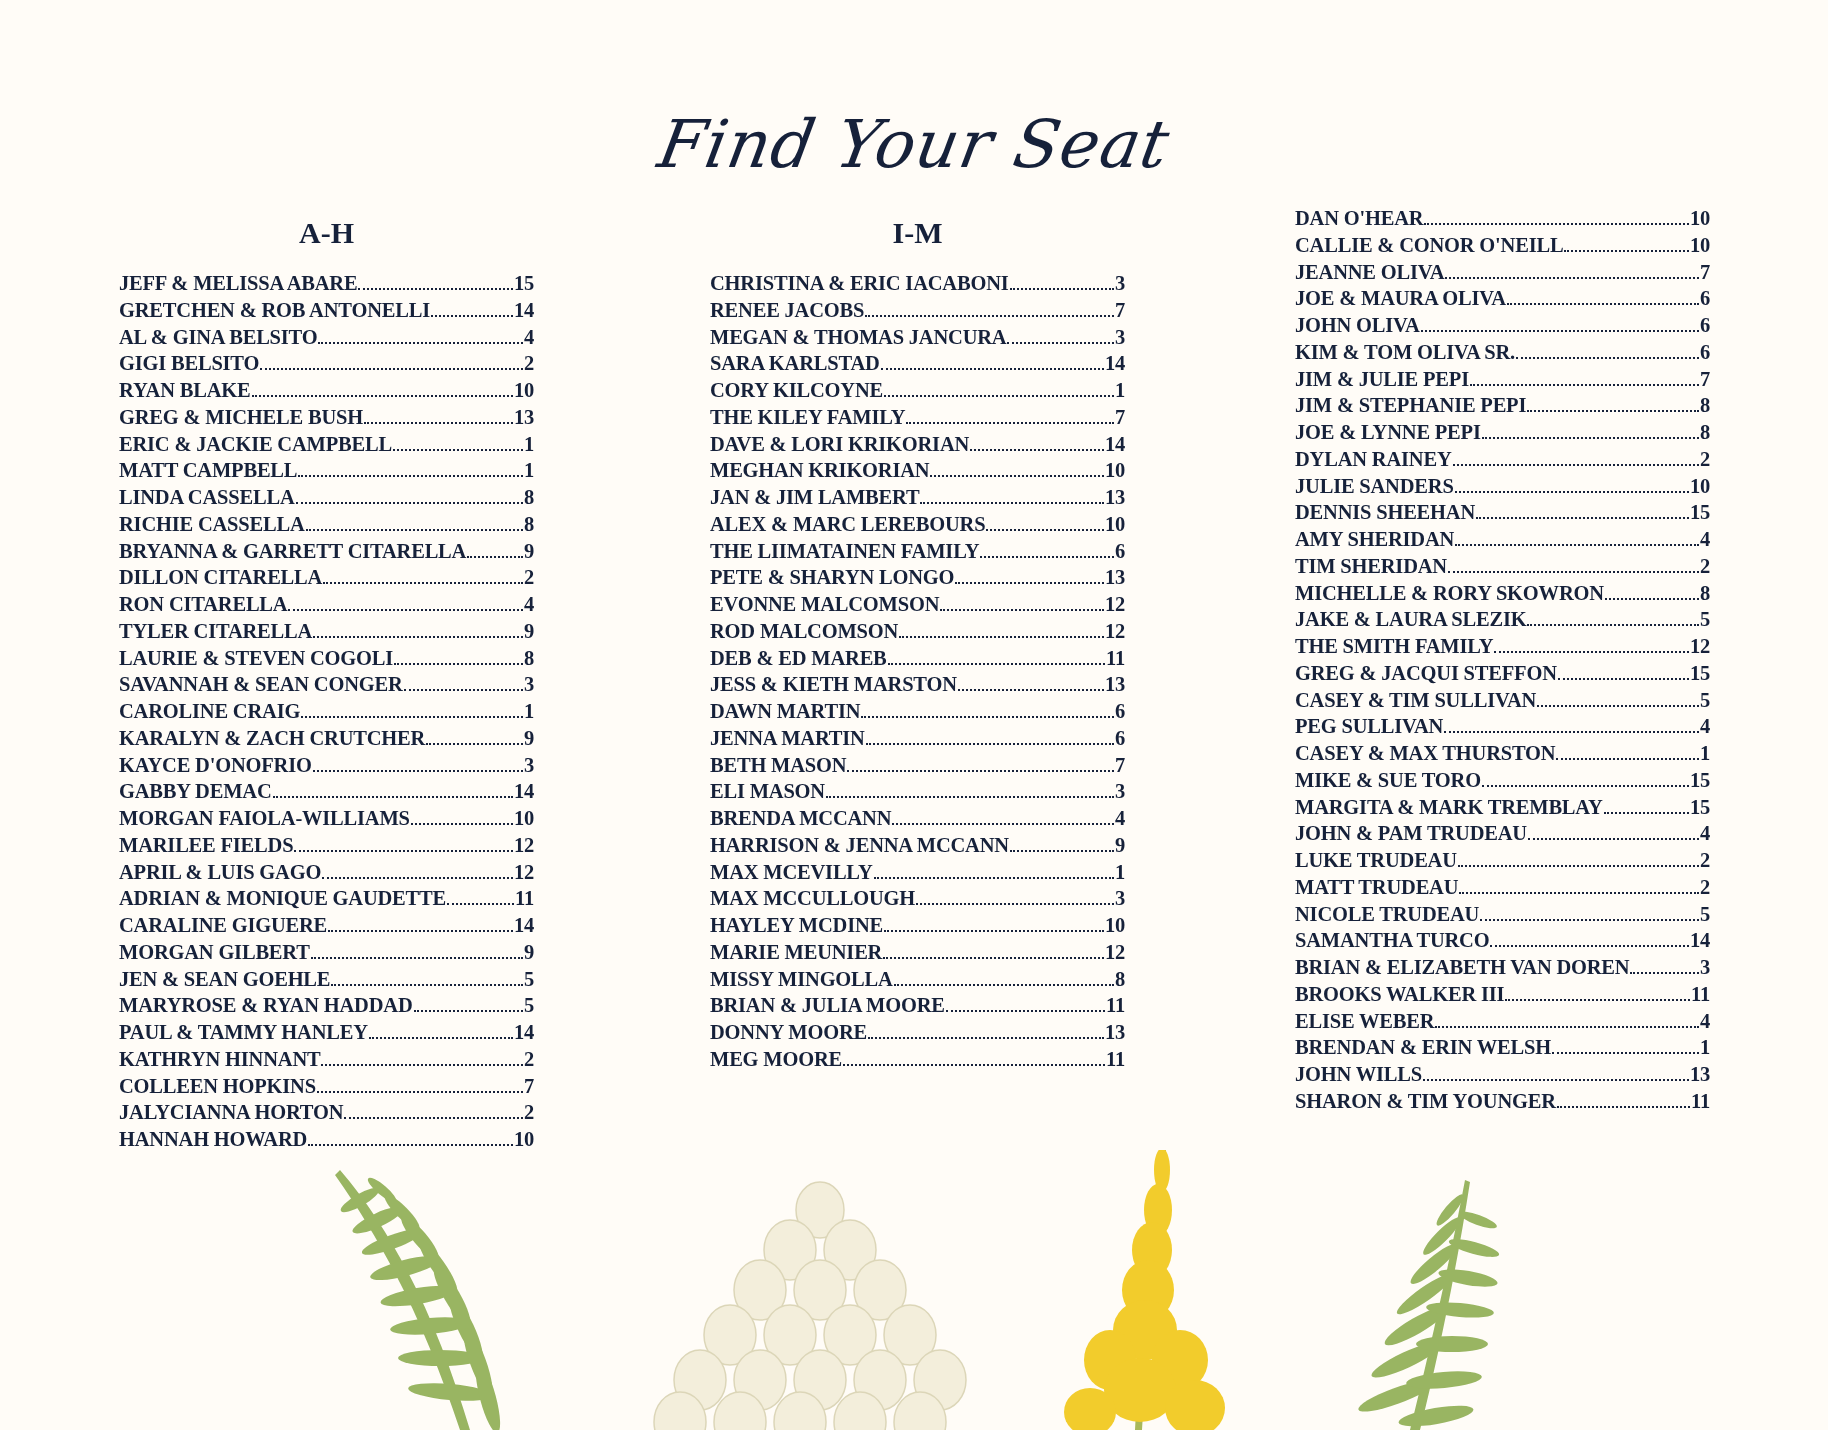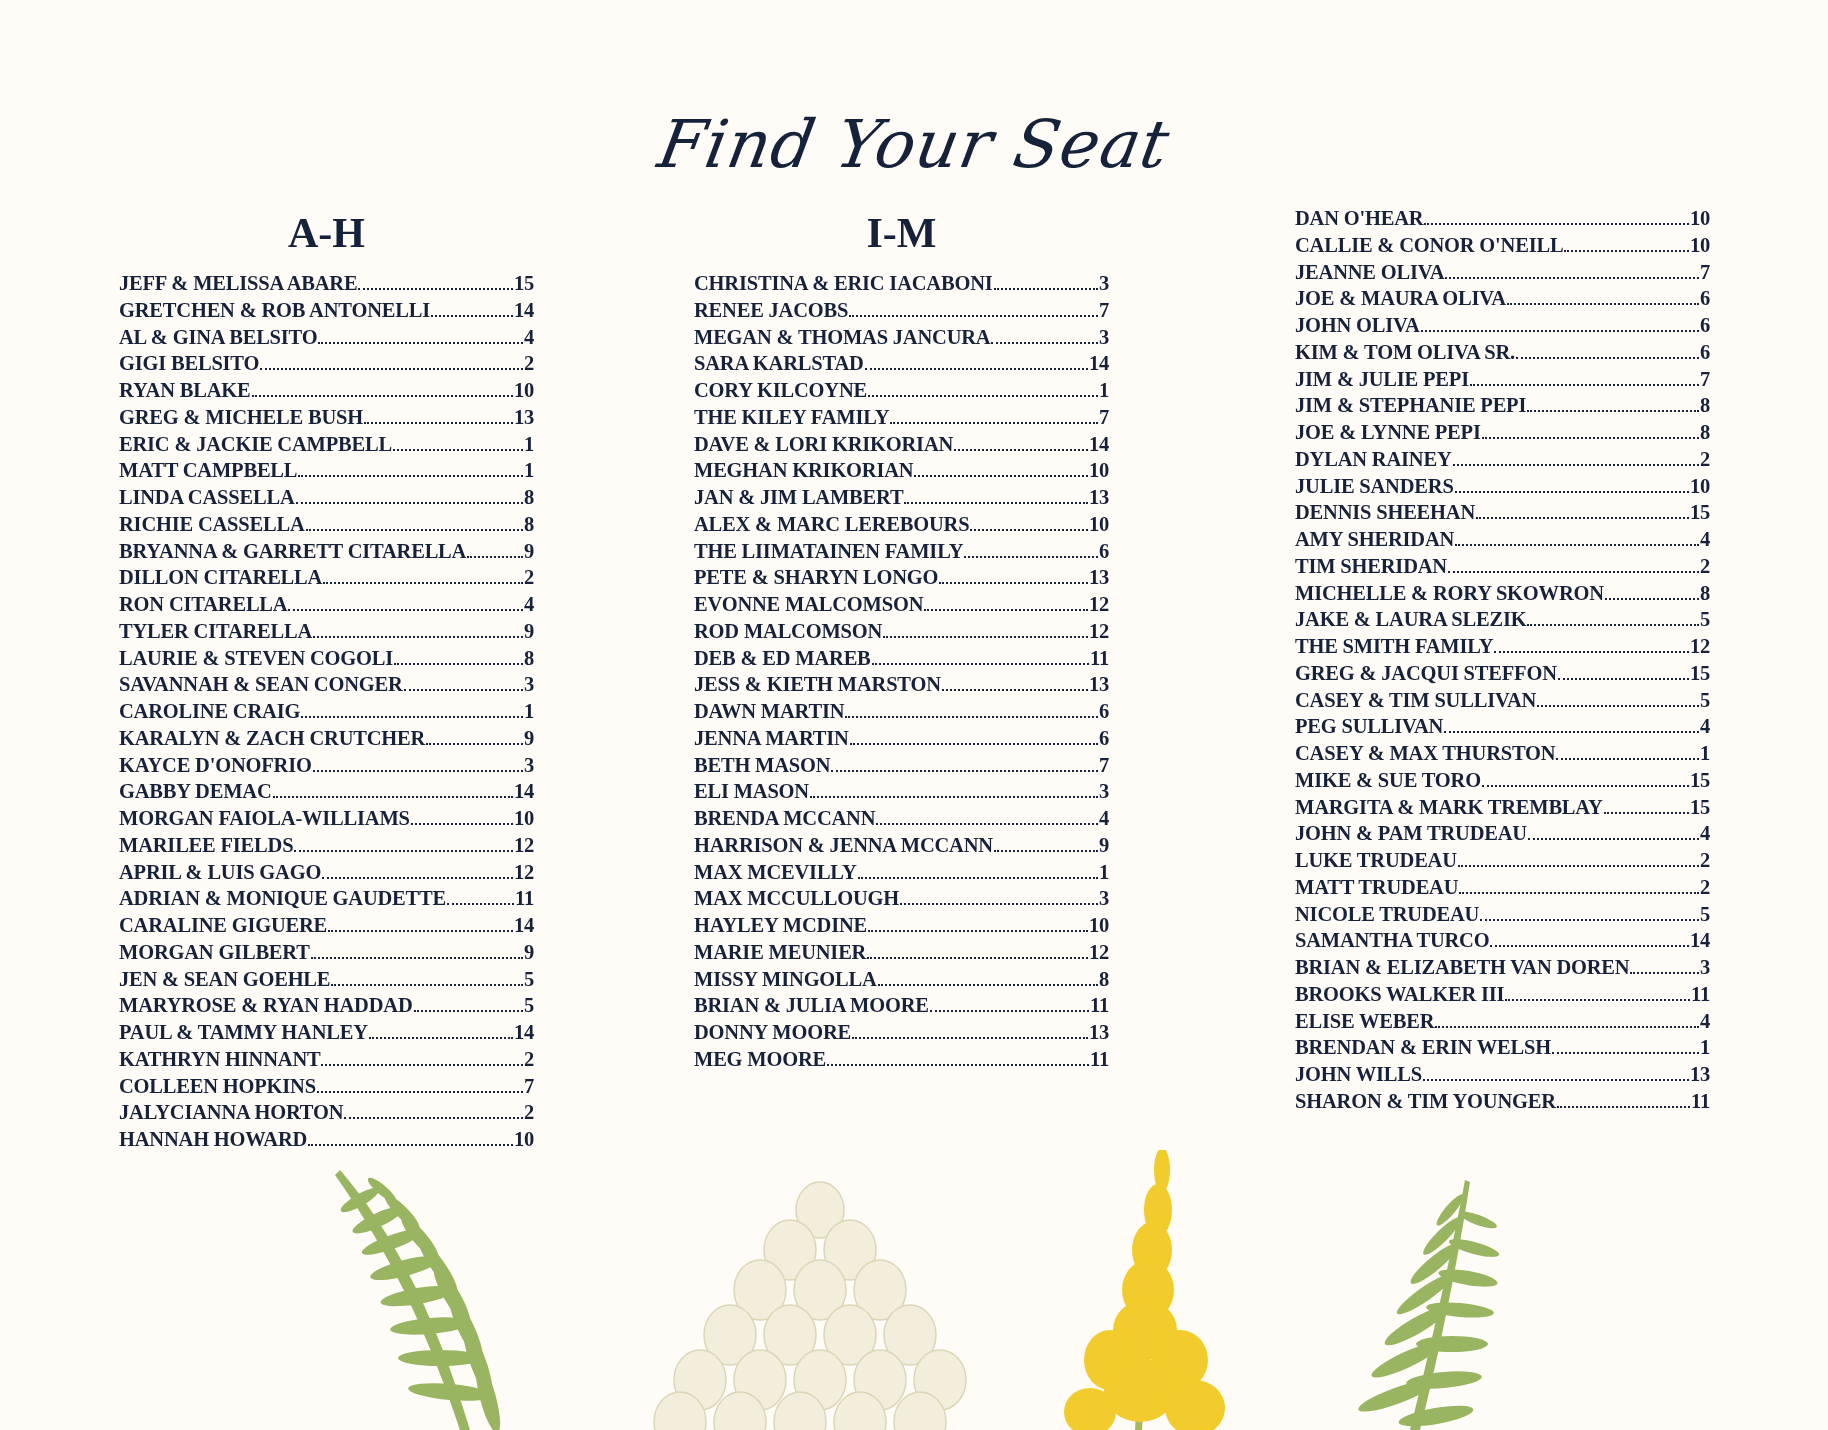--- a/index.html
+++ b/index.html
@@ -19,21 +19,21 @@
     color: #16213a;
     letter-spacing: 1px;
     transform: skewX(-10deg);
   }
   .col {
     position: absolute; top: 205px; width: 415px;
   }
   .col-header {
     text-align: center;
     font-weight: bold;
-    font-size: 42px; line-height: 56px;
+    font-size: 30px; line-height: 56px;
     margin-bottom: 9px;
   }
   .row {
     display: flex; align-items: baseline;
     font-weight: bold;
     font-size: 20.5px; line-height: 26.75px;
     white-space: nowrap;
     text-transform: uppercase;
     letter-spacing: -0.2px;
   }
@@ -216,21 +216,21 @@
         <span class="table">2</span>
       </div>
       <div class="row">
         <span class="name">HANNAH HOWARD</span>
         <span class="dots"></span>
         <span class="table">10</span>
       </div>
     </div>
 </div>
 
-<div class="col" style="left:694px;">
+<div class="col" style="left:710px;">
   <div class="col-header">I-M</div>
   <div class="rows">
       <div class="row">
         <span class="name">CHRISTINA &amp; ERIC IACABONI</span>
         <span class="dots"></span>
         <span class="table">3</span>
       </div>
       <div class="row">
         <span class="name">RENEE JACOBS</span>
         <span class="dots"></span>

